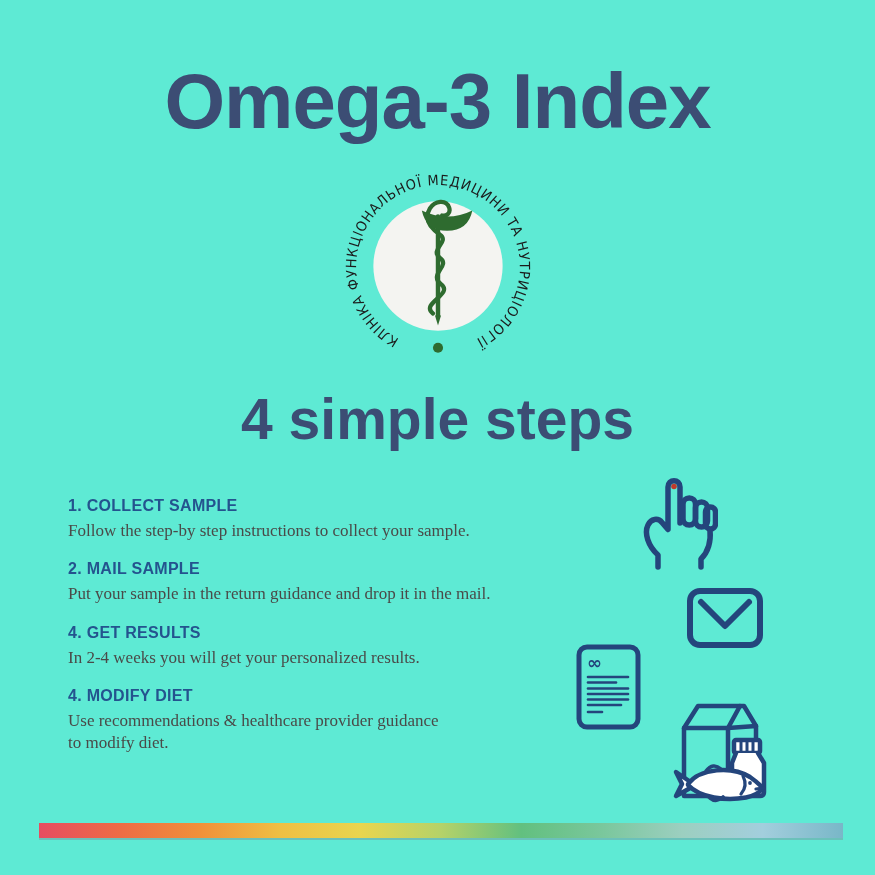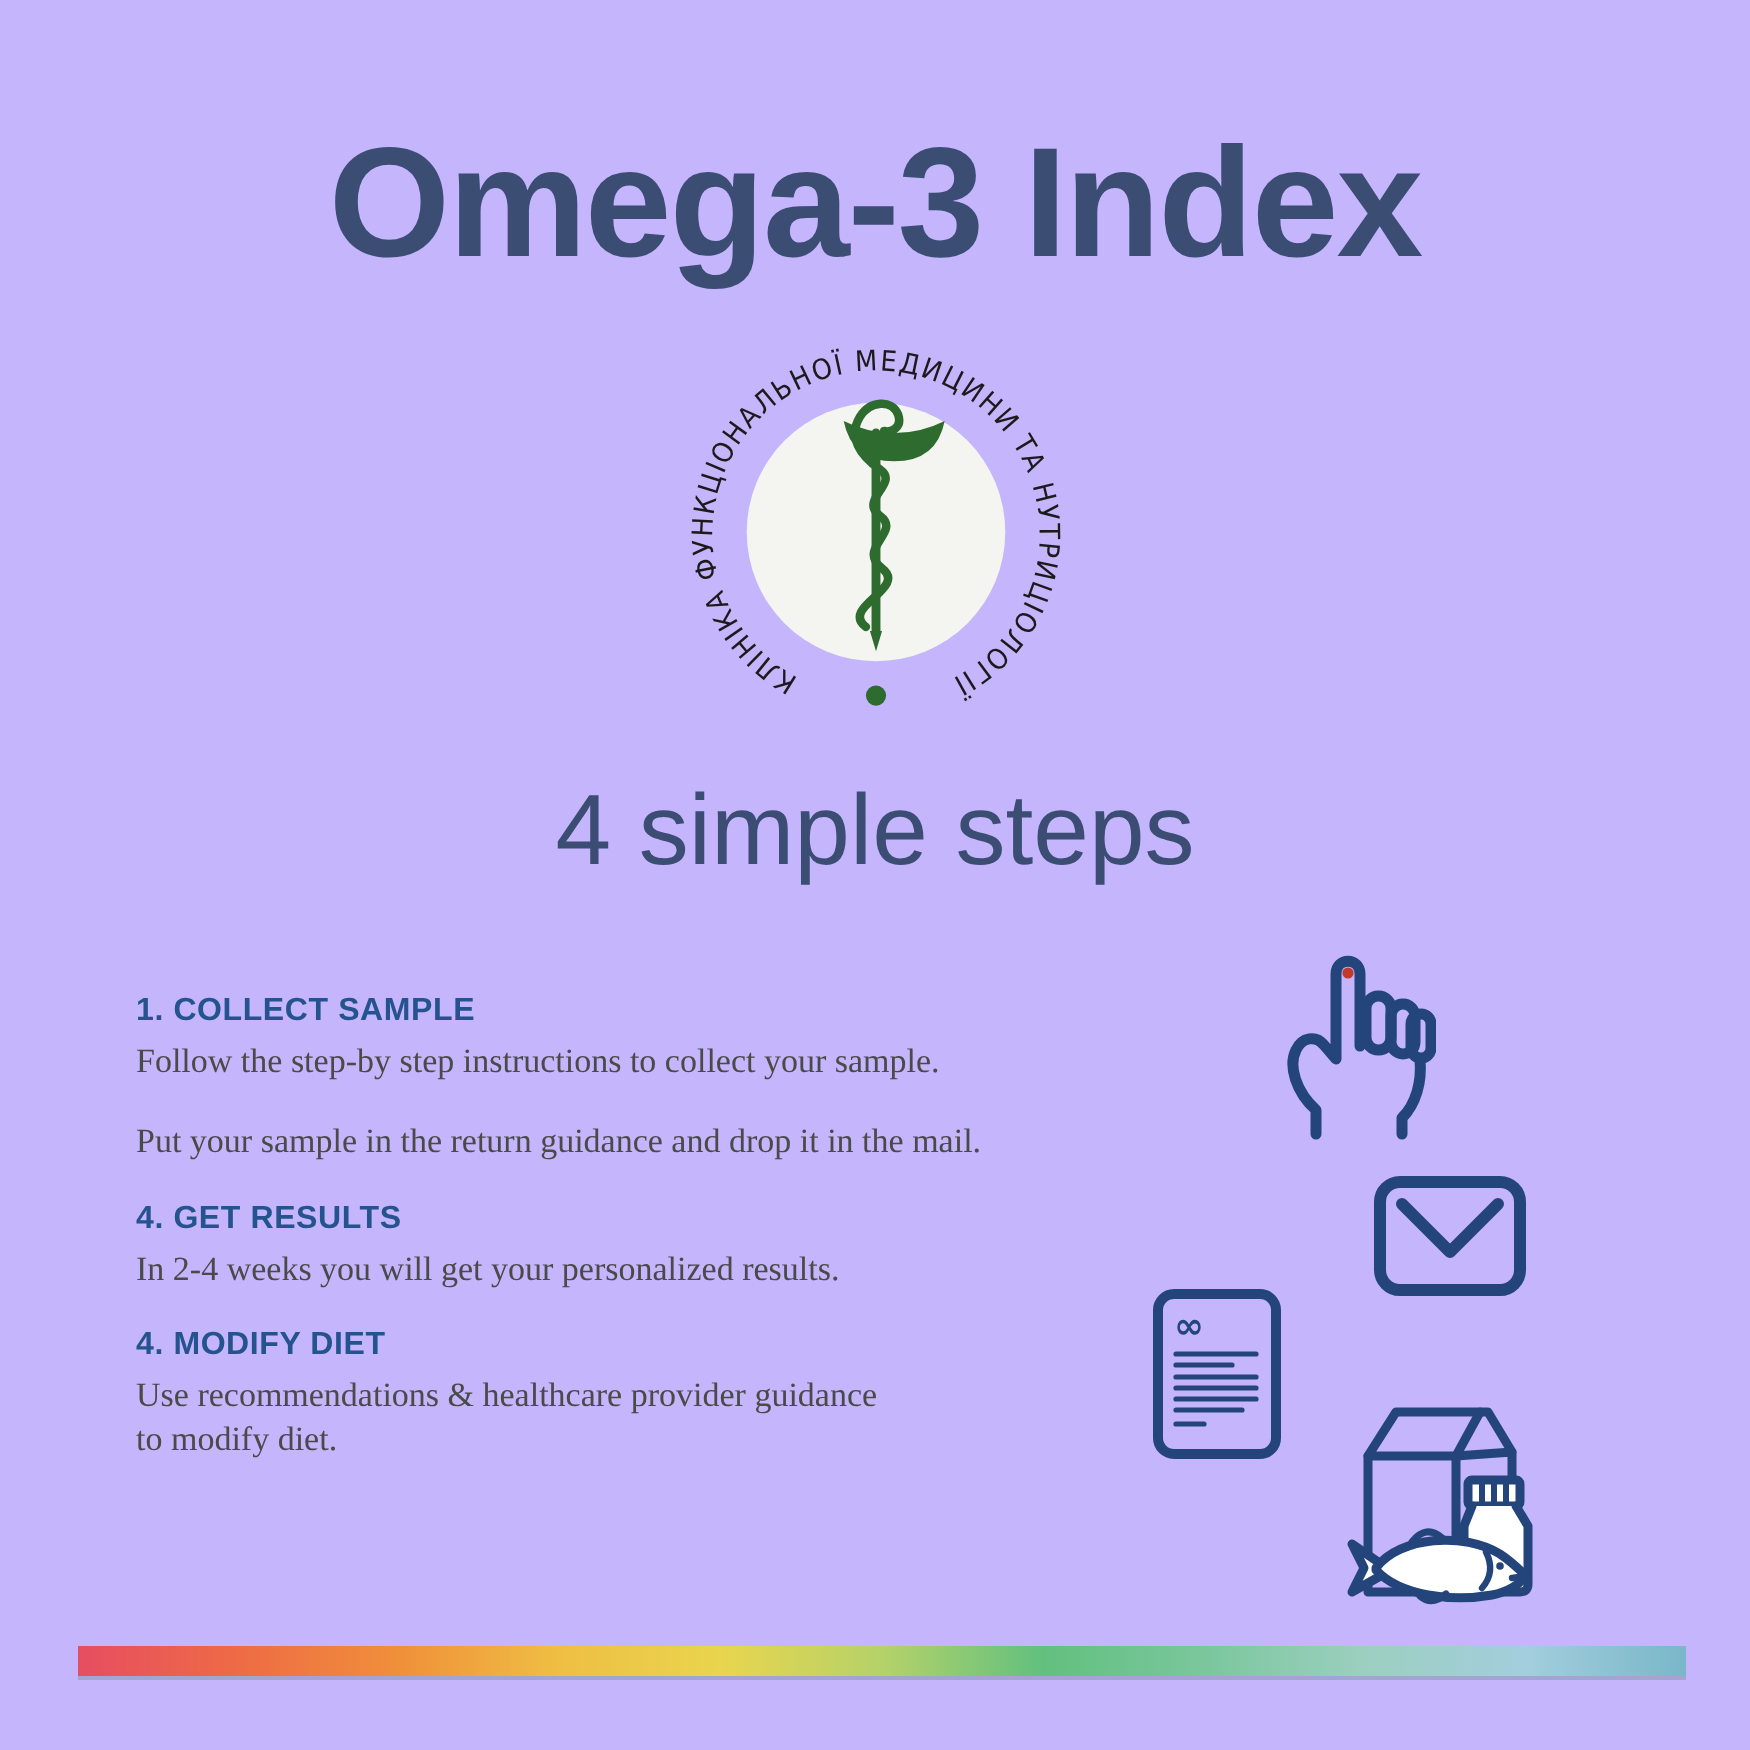--- a/index.html
+++ b/index.html
@@ -1,40 +1,40 @@
 <!DOCTYPE html>
 <html><head>
 <meta charset="utf-8">
 <style>
   html,body{margin:0;padding:0;background:#ffffff;}
   .page{
     position:relative;
     width:875px;height:875px;
-    background:#c4b5fd;
+    background:#5eead4;
     overflow:hidden;
     font-family:"Liberation Sans",sans-serif;
   }
   
   .title{
     position:absolute;top:56px;left:0;width:100%;
     text-align:center;
     font-size:78px;font-weight:700;letter-spacing:-1px;
     color:#3c4d74;
   }
   
   .logo{
     position:absolute;top:166px;left:50%;transform:translateX(-50%);
     width:202px;height:202px;
   }
   .logo svg{display:block;}
   
   .subtitle{
     position:absolute;top:386px;left:0;width:100%;
     text-align:center;
-    font-size:50px;font-weight:400;
+    font-size:57px;font-weight:700;
     color:#3c4d74;
   }
   
   .steps{
     position:absolute;top:497px;left:68px;width:600px;
   }
   .step{margin-bottom:18px;}
   .step-heading{
     font-size:16px;font-weight:700;letter-spacing:.3px;
     color:#24538e;line-height:1.12;margin-bottom:5px;
@@ -84,20 +84,21 @@
   </div>
 
   <div class="subtitle">4 simple steps</div>
 
   <div class="steps">
     <div class="step">
       <div class="step-heading">1. COLLECT SAMPLE</div>
       <div class="step-body">Follow the step-by step instructions to collect your sample.</div>
     </div>
     <div class="step">
+      <div class="step-heading">2. MAIL SAMPLE</div>
       <div class="step-body">Put your sample in the return guidance and drop it in the mail.</div>
     </div>
     <div class="step">
       <div class="step-heading">4. GET RESULTS</div>
       <div class="step-body">In 2-4 weeks you will get your personalized results.</div>
     </div>
     <div class="step">
       <div class="step-heading">4. MODIFY DIET</div>
       <div class="step-body">Use recommendations &amp; healthcare provider guidance
 to modify diet.</div>

